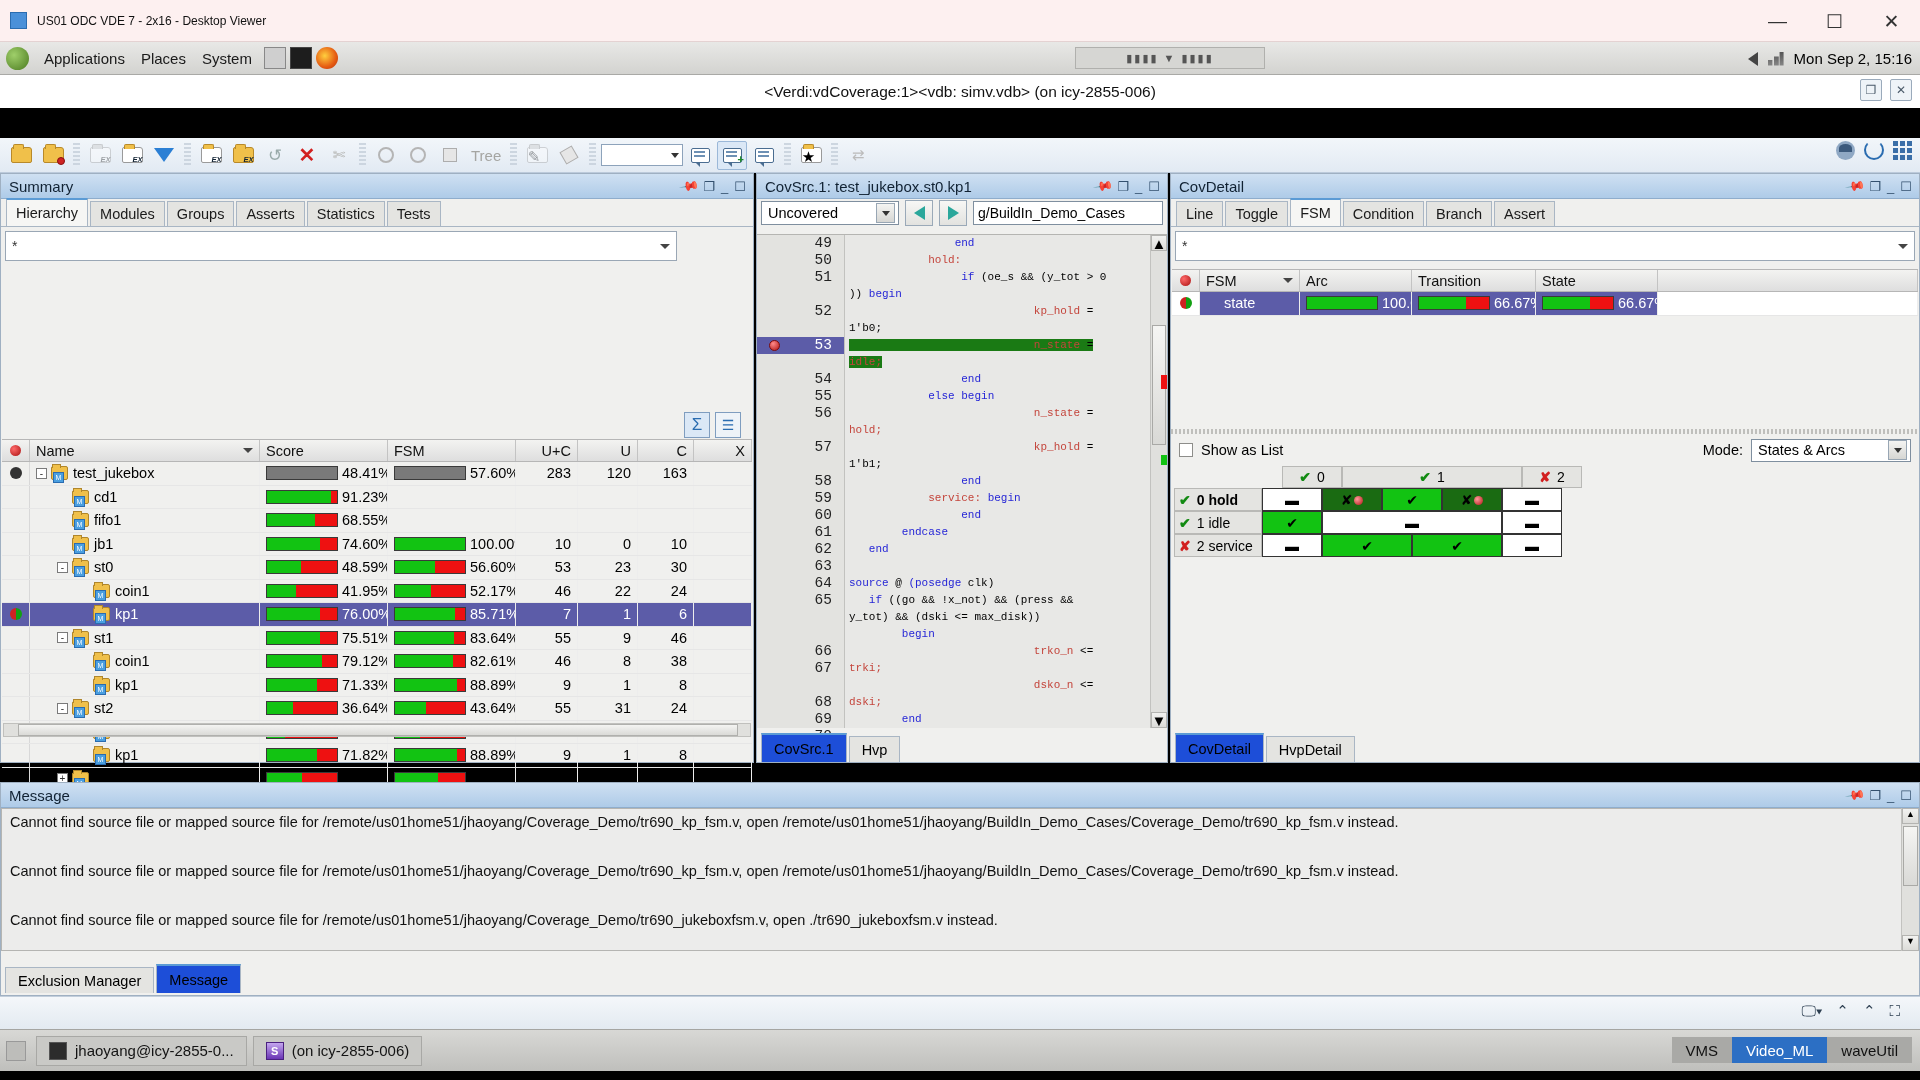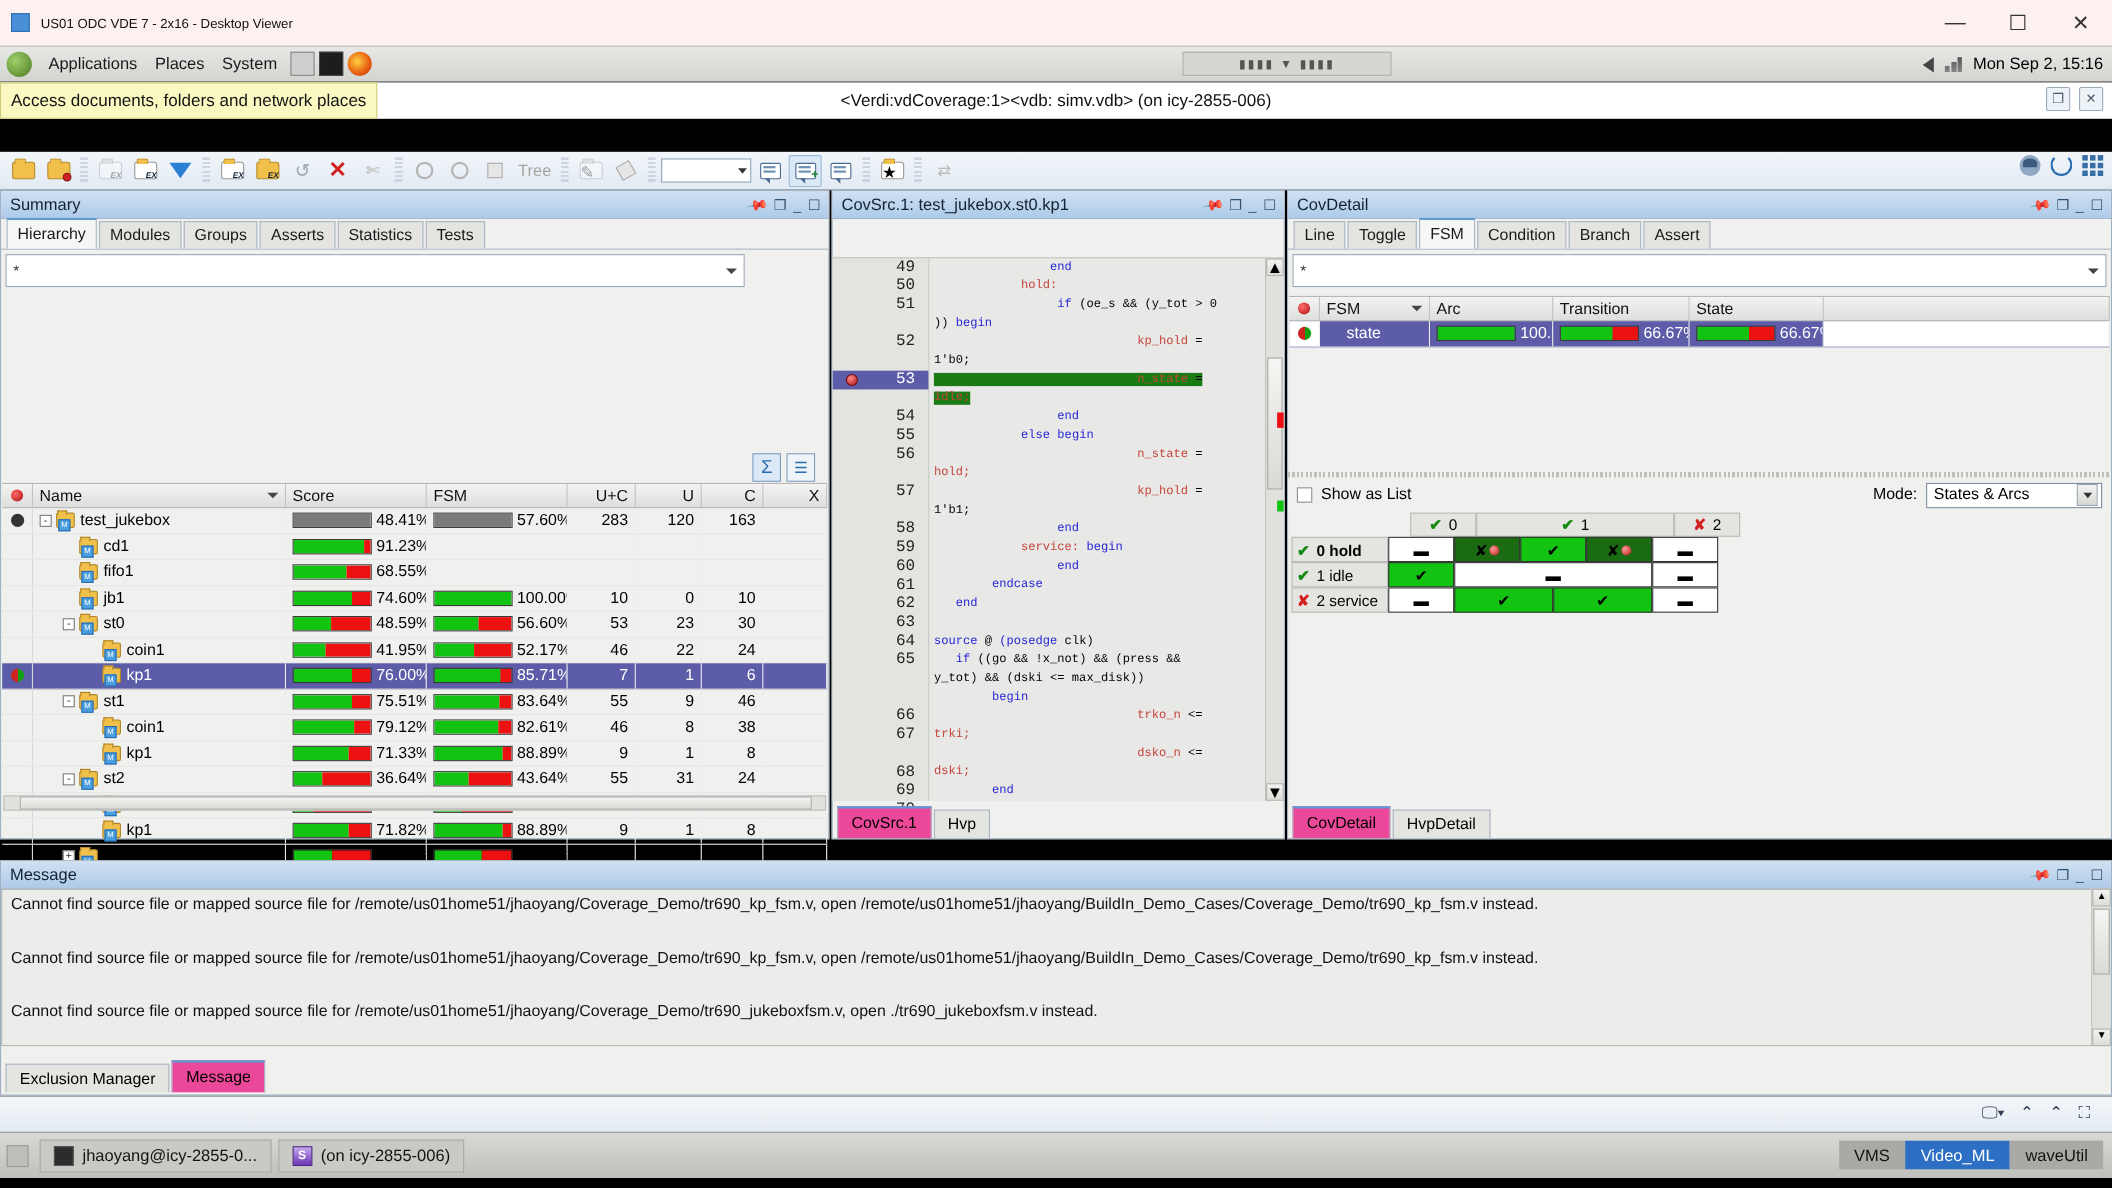--- a/index.html
+++ b/index.html
@@ -138,21 +138,21 @@
   .code{ flex:1; background:#e8e8e6; font-family:"Liberation Mono",monospace; font-size:11px; padding-left:4px; overflow:hidden; position:relative;}
   .cl{ height:17px; line-height:17px; white-space:pre;}
   .kw{color:#2626d6;} .sig{color:#c4453c;text-align:right;}
   .hl{ background:#1a7a14; }
   .sbar{ width:17px; background:#e0e0dd; border-left:1px solid #c2c2bf; position:relative;}
   .sbar .up,.sbar .dn{ height:16px;background:linear-gradient(#f2f2f0,#dcdcd9);border:1px solid #b4b4b1;display:flex;align-items:center;justify-content:center;}
   .sbar .thumb{ position:absolute; left:1px; right:1px; top:90px; height:120px; background:linear-gradient(#f5f5f3,#d9d9d6); border:1px solid #a9a9a6;}
   .covmark{ position:absolute; right:0; width:6px;}
   .btabs{ position:absolute; left:0; bottom:0; height:30px; display:flex; align-items:flex-end; padding-left:4px;}
   .btab{ height:26px; padding:0 12px; display:flex;align-items:center; font-size:14.5px; background:#e4e4e1; border:1px solid #a9b6c4; border-bottom:none; margin-right:2px;}
-  .btab.on{ background:#ec4899; height:29px; border-top:2px solid #5b9bd5;}
+  .btab.on{ background:#1d4ed8; height:29px; border-top:2px solid #5b9bd5;}
 
   
   .modebar{ height:28px; display:flex; align-items:center; padding:0 8px; font-size:14.5px; gap:8px; background:#f0f0ee;}
   .chk{ width:14px;height:14px;border:1px solid #8d8d8a;background:#fff;}
   .mxrow{ display:flex; }
   .mxh{ height:22px; background:#e4e4e1; border:1px solid #b9b9b6; display:flex; align-items:center; justify-content:center; gap:6px; font-size:14px;}
   .mxlab{ width:88px; height:23px; background:#e4e4e1; border:1px solid #b9b9b6; display:flex; align-items:center; gap:6px; padding-left:4px; font-size:14px;}
   .cell{ height:23px; border:1px solid #333; display:flex; align-items:center; justify-content:center; font-size:14px; background:#fff;}
   .cell.g{ background:#12c312;}
   .cell.dk{ background:#1a6b12;}
@@ -203,23 +203,20 @@
     <div class="app ff"></div>
     <div id="gnomeCenter">▮▮▮▮ ▼ ▮▮▮▮</div>
     <div id="gnomeRight">
       <span class="spk"></span>
       <span class="net"></span>
       <span>Mon Sep 2, 15:16</span>
     </div>
   </div>
 
   <div id="tipRow">
-    <div id="tip">
-      <span>Access documents, folders and network places</span>
-    </div>
     <div id="tipRight">
       <span>❐</span>
       <span>✕</span>
     </div>
   </div>
   <div id="verdiTitle">&lt;Verdi:vdCoverage:1&gt;&lt;vdb: simv.vdb&gt; (on icy-2855-006)</div>
 
 
   <div id="toolbar">
     <div class="tbtn">
@@ -773,20 +770,37 @@
 
   <div class="panel" id="srcPanel" style="left:756px;top:173px;width:412px;height:590px;">
     <div class="ptitle">
       <span>CovSrc.1: test_jukebox.st0.kp1</span>
       <span class="ptools">
         <span class="pin">📌</span>
         <span>❐</span>
         <span>_</span>
         <span>☐</span>
       </span>
+    </div>
+    <div class="srcsel">
+      <div class="combo" style="width:138px;">
+        <span>Uncovered</span>
+        <span class="btn">
+            <i class="tcaret"></i>
+          </span>
+      </div>
+      <div class="arrBtn">
+          <i class="arrL"></i>
+        </div>
+      <div class="arrBtn">
+          <i class="arrR"></i>
+        </div>
+      <div class="pathbox">
+        <span>g/BuildIn_Demo_Cases</span>
+      </div>
     </div>
     <div class="codewrap">
       <div class="gutter" id="gutter">
           <div class="gl">49</div>
           <div class="gl">50</div>
           <div class="gl">51</div>
           <div class="gl"></div>
           <div class="gl">52</div>
           <div class="gl"></div>
           <div class="gl sel"><span class="errdot"></span>53</div>

